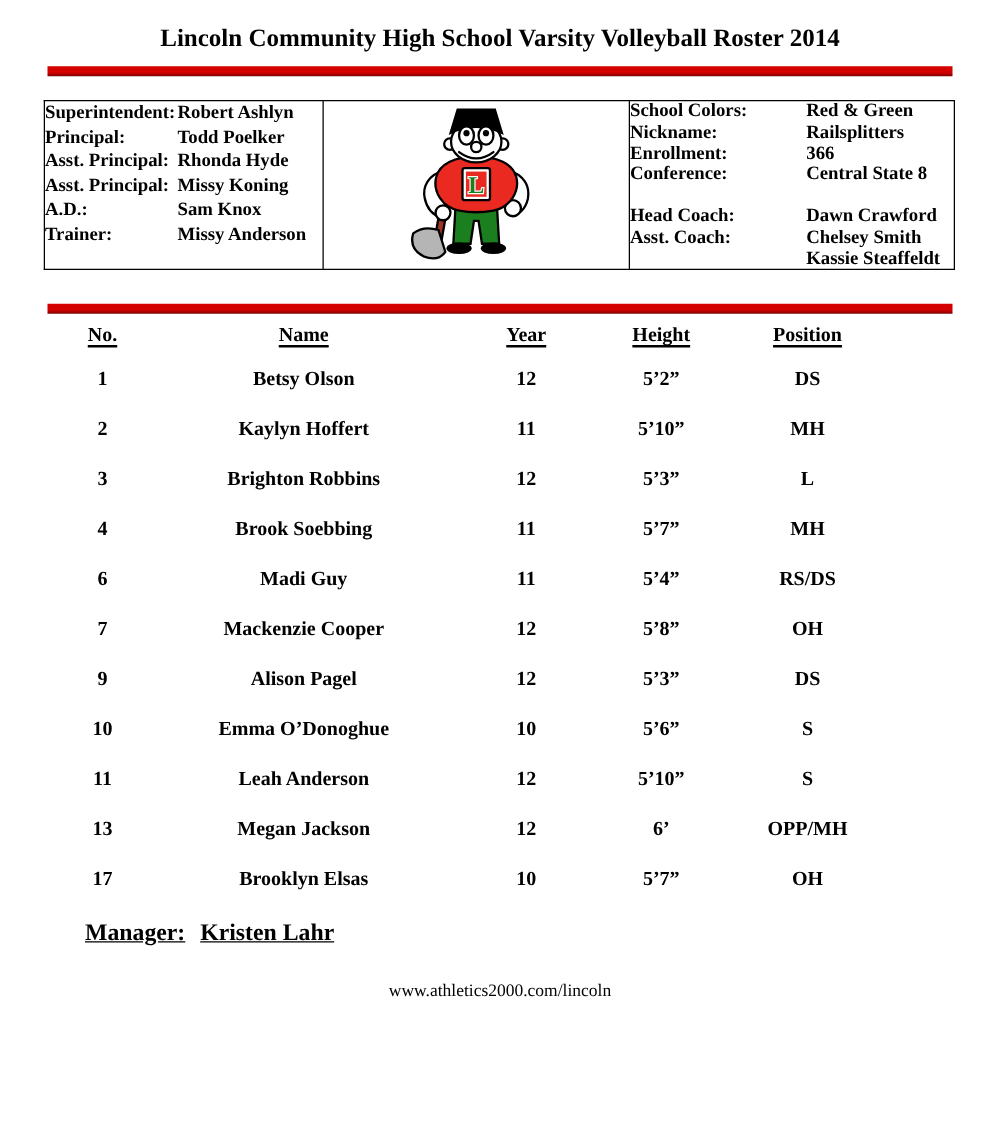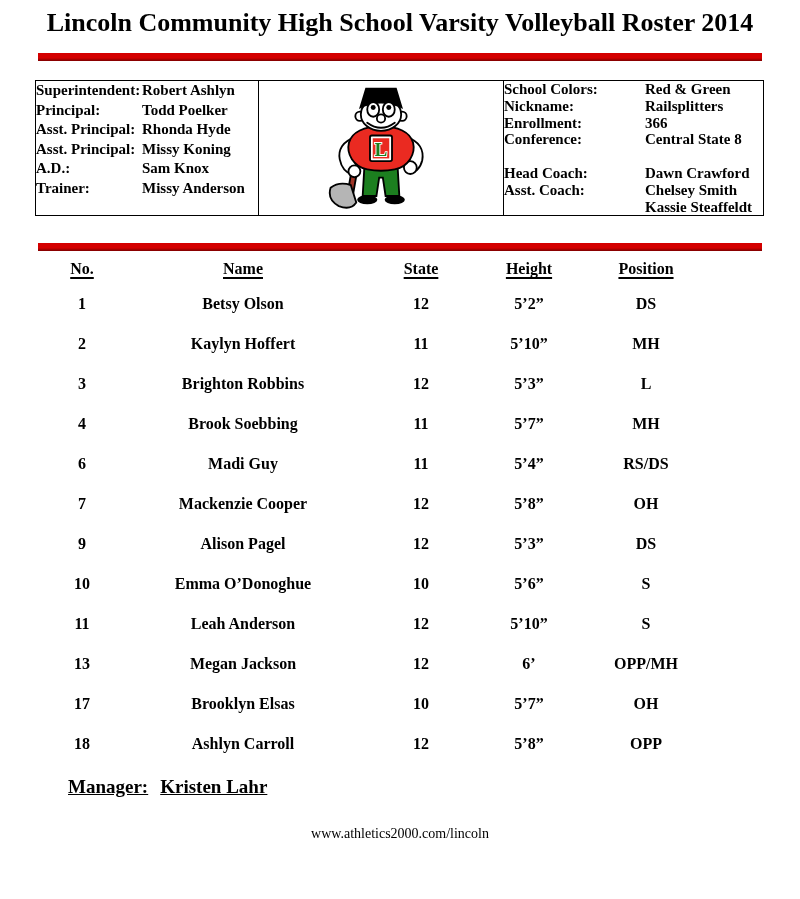--- a/index.html
+++ b/index.html
@@ -10,22 +10,22 @@
     --axe-gray:#b5b5b5;
     --axe-handle:#9e3426;
   }
   *{box-sizing:border-box;}
   html,body{margin:0;padding:0;}
   body{
     width:800px;height:899px;overflow:hidden;background:#fff;color:#000;
     font-family:"Liberation Serif","DejaVu Serif",serif;
   }
   .page-title{
-    margin:0;padding-top:8px;height:31px;
-    font-size:26px;font-weight:bold;text-align:center;white-space:nowrap;
+    margin:0;padding-top:20px;height:31px;
+    font-size:20px;font-weight:bold;text-align:center;white-space:nowrap;
   }
   .red-bar{
     height:8px;margin:0 38px;width:724px;
     background:linear-gradient(to bottom,var(--bar-red) 0%,var(--bar-red) 62%,var(--bar-red-dark) 100%);
   }
   .bar-top{margin-top:22px;}
   .bar-mid{margin-top:27px;}
   .info-table{
     border-collapse:collapse;table-layout:fixed;
     margin:19px 0 0 35px;width:728px;height:135px;
@@ -192,21 +192,21 @@
       <col style="width:90px">
         <col style="width:232px">
         <col style="width:124px">
       <col style="width:92px">
         <col style="width:142px">
     </colgroup>
     <thead>
       <tr>
         <th>No.</th>
         <th>Name</th>
-        <th>State</th>
+        <th>Year</th>
         <th>Height</th>
         <th>Position</th>
       </tr>
     </thead>
     <tbody>
         <tr>
           <td>1</td>
           <td>Betsy Olson</td>
           <td>12</td>
           <td>5’2”</td>
@@ -275,27 +275,20 @@
           <td>6’</td>
           <td>OPP/MH</td>
         </tr>
         <tr>
           <td>17</td>
           <td>Brooklyn Elsas</td>
           <td>10</td>
           <td>5’7”</td>
           <td>OH</td>
         </tr>
-        <tr>
-          <td>18</td>
-          <td>Ashlyn Carroll</td>
-          <td>12</td>
-          <td>5’8”</td>
-          <td>OPP</td>
-        </tr>
       </tbody>
   </table>
 
   <div class="manager-line">
     <span>Manager:</span><span class="manager-name">Kristen Lahr</span>
   </div>
 
   <div class="page-footer">www.athletics2000.com/lincoln</div>
 
 </div>

